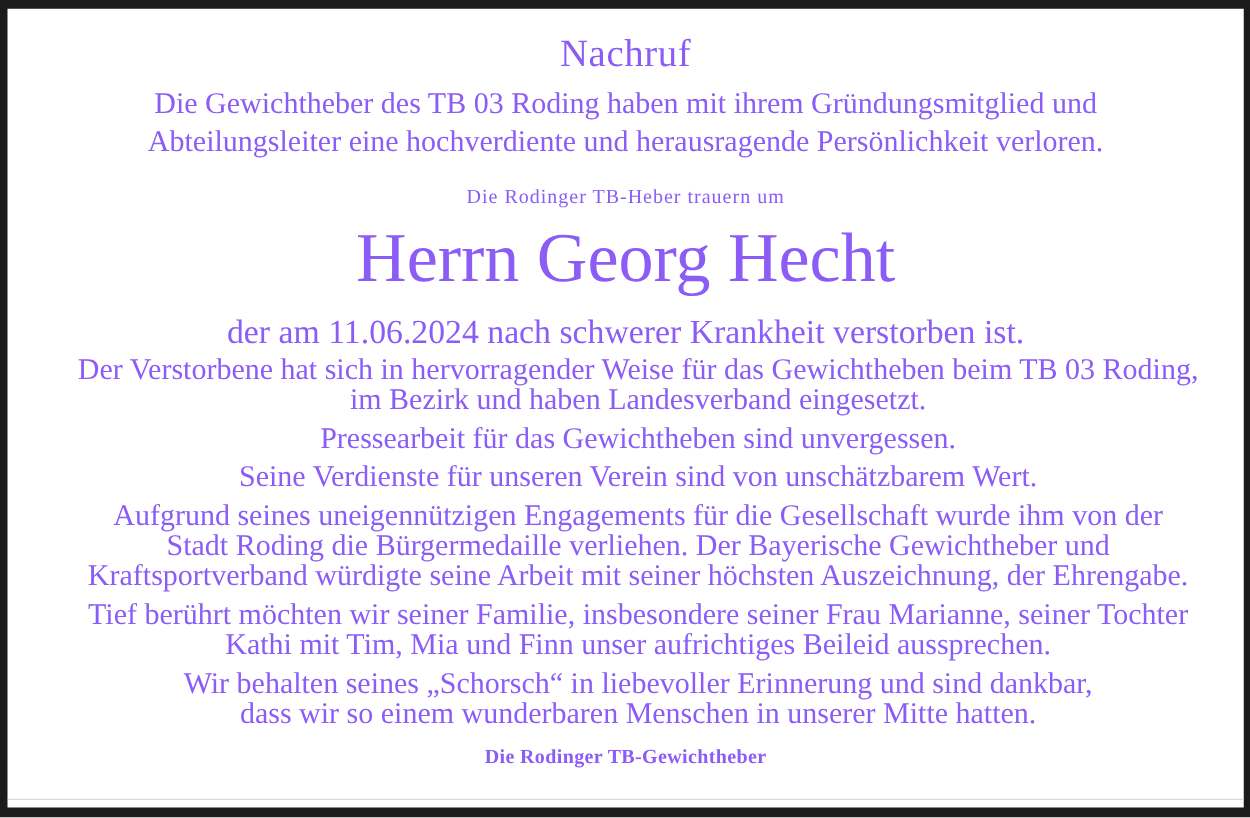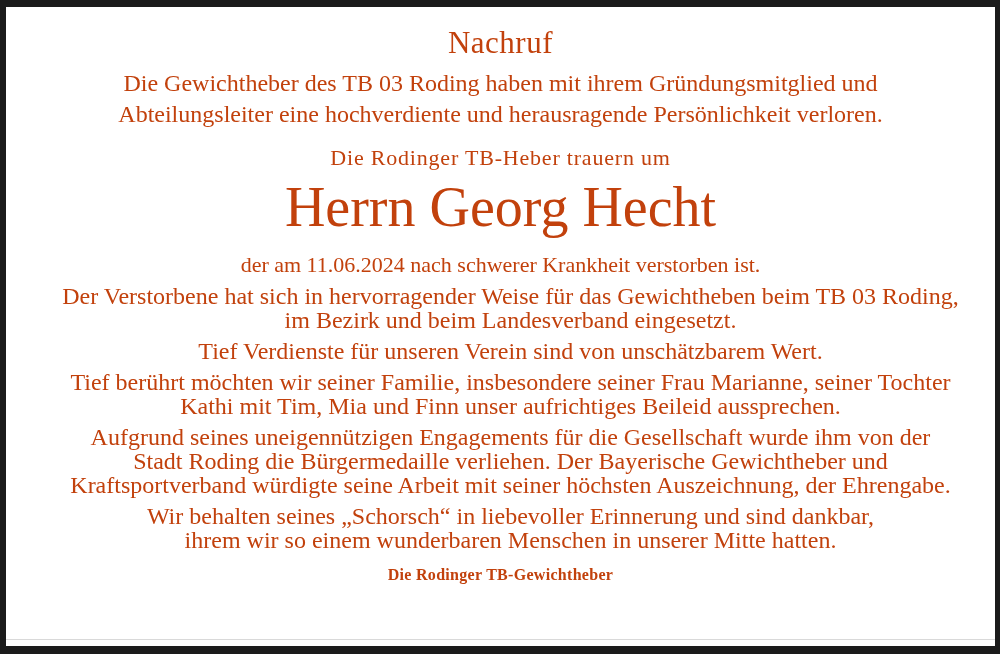--- a/index.html
+++ b/index.html
@@ -12,50 +12,50 @@
     width: 1000px;
     height: 654px;
     box-sizing: border-box;
     background: #ffffff;
     border-top: 7px solid #1b1b1b;
     border-left: 6px solid #1b1b1b;
     border-right: 5px solid #1b1b1b;
     border-bottom: 8px solid #1b1b1b;
     overflow: hidden;
     font-family: "Liberation Serif", "DejaVu Serif", serif;
-    color: #c2410c;
+    color: #8b5cf6;
     text-align: center;
   }
   .notice-title {
     margin-top: 18px;
     font-size: 31px;
     line-height: 36px;
     font-weight: 400;
     letter-spacing: 0.5px;
   }
   .intro-block {
     margin-top: 10px;
     font-size: 22px;
     line-height: 23.5px;
   }
   .mourn-line {
     margin-top: 20px;
-    font-size: 22px;
+    font-size: 16px;
     line-height: 24px;
     letter-spacing: 0.8px;
   }
   .deceased-name {
     margin-top: 4px;
     font-size: 56px;
     line-height: 66px;
     font-weight: 400;
   }
   .death-line {
     margin-top: 13px;
-    font-size: 22px;
+    font-size: 27px;
     line-height: 24px;
   }
   .body-paragraphs {
     margin-top: 4px;
     padding-left: 20px;
   }
   .para {
     margin-top: 7px;
     font-size: 24px;
     line-height: 24px;
@@ -97,39 +97,40 @@
 
   <div class="mourn-line">Die Rodinger TB-Heber trauern um</div>
 
   <div class="deceased-name">Herrn Georg Hecht</div>
 
   <div class="death-line">der am 11.06.2024 nach schwerer Krankheit verstorben ist.</div>
 
   <div class="body-paragraphs">
       <div class="para">
         <div class="line">Der Verstorbene hat sich in hervorragender Weise für das Gewichtheben beim TB 03 Roding,</div>
-        <div class="line">im Bezirk und beim Landesverband eingesetzt.</div>
+        <div class="line">im Bezirk und haben Landesverband eingesetzt.</div>
       </div>
       <div class="para">
+        <div class="line">Pressearbeit für das Gewichtheben sind unvergessen.</div>
       </div>
       <div class="para">
-        <div class="line">Tief Verdienste für unseren Verein sind von unschätzbarem Wert.</div>
-      </div>
-      <div class="para">
-        <div class="line">Tief berührt möchten wir seiner Familie, insbesondere seiner Frau Marianne, seiner Tochter</div>
-        <div class="line">Kathi mit Tim, Mia und Finn unser aufrichtiges Beileid aussprechen.</div>
+        <div class="line">Seine Verdienste für unseren Verein sind von unschätzbarem Wert.</div>
       </div>
       <div class="para">
         <div class="line">Aufgrund seines uneigennützigen Engagements für die Gesellschaft wurde ihm von der</div>
         <div class="line">Stadt Roding die Bürgermedaille verliehen. Der Bayerische Gewichtheber und</div>
         <div class="line">Kraftsportverband würdigte seine Arbeit mit seiner höchsten Auszeichnung, der Ehrengabe.</div>
       </div>
       <div class="para">
+        <div class="line">Tief berührt möchten wir seiner Familie, insbesondere seiner Frau Marianne, seiner Tochter</div>
+        <div class="line">Kathi mit Tim, Mia und Finn unser aufrichtiges Beileid aussprechen.</div>
+      </div>
+      <div class="para">
         <div class="line">Wir behalten seines „Schorsch“ in liebevoller Erinnerung und sind dankbar,</div>
-        <div class="line">ihrem wir so einem wunderbaren Menschen in unserer Mitte hatten.</div>
+        <div class="line">dass wir so einem wunderbaren Menschen in unserer Mitte hatten.</div>
       </div>
     </div>
 
   <div class="signature">Die Rodinger TB-Gewichtheber</div>
 
   <div class="scan-artifact-line"></div>
 
 </div>
 
 </body></html>

